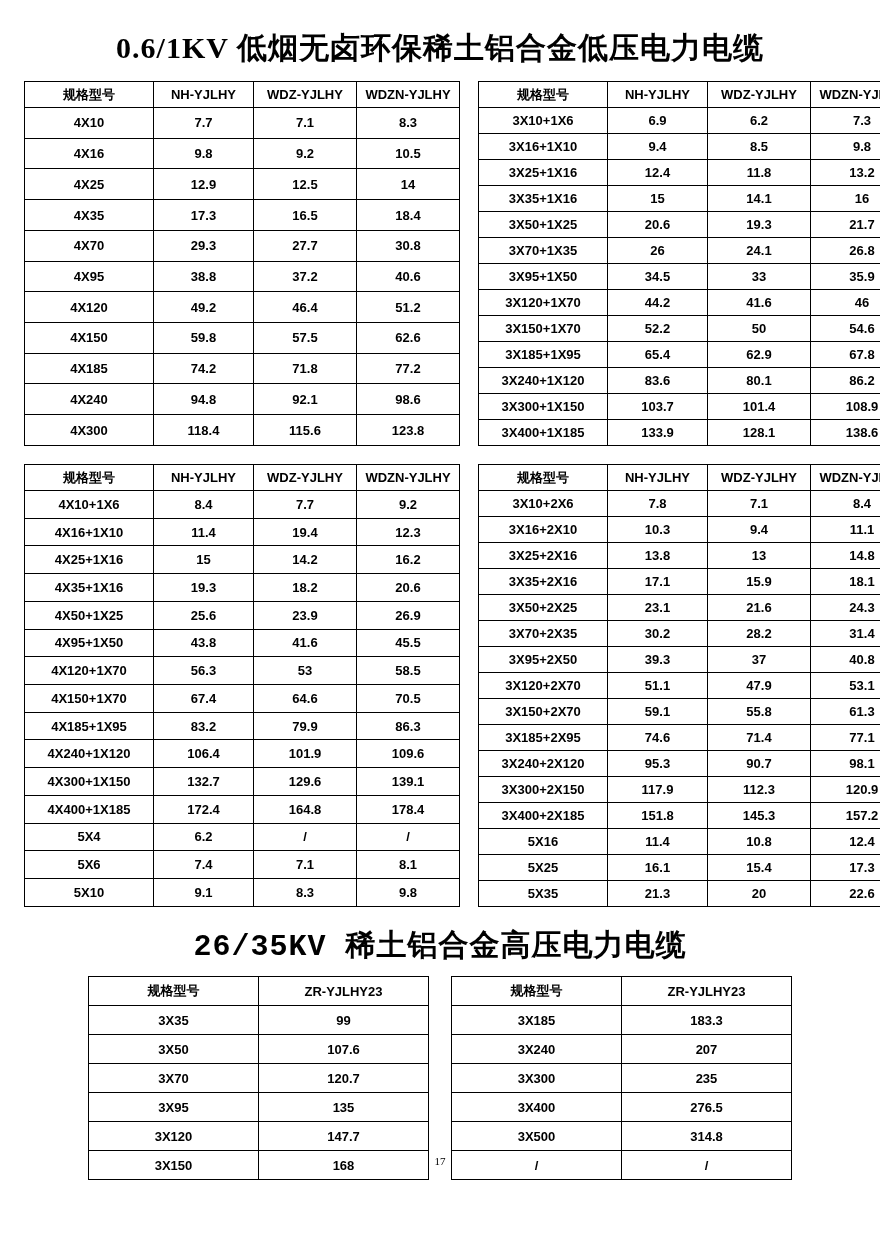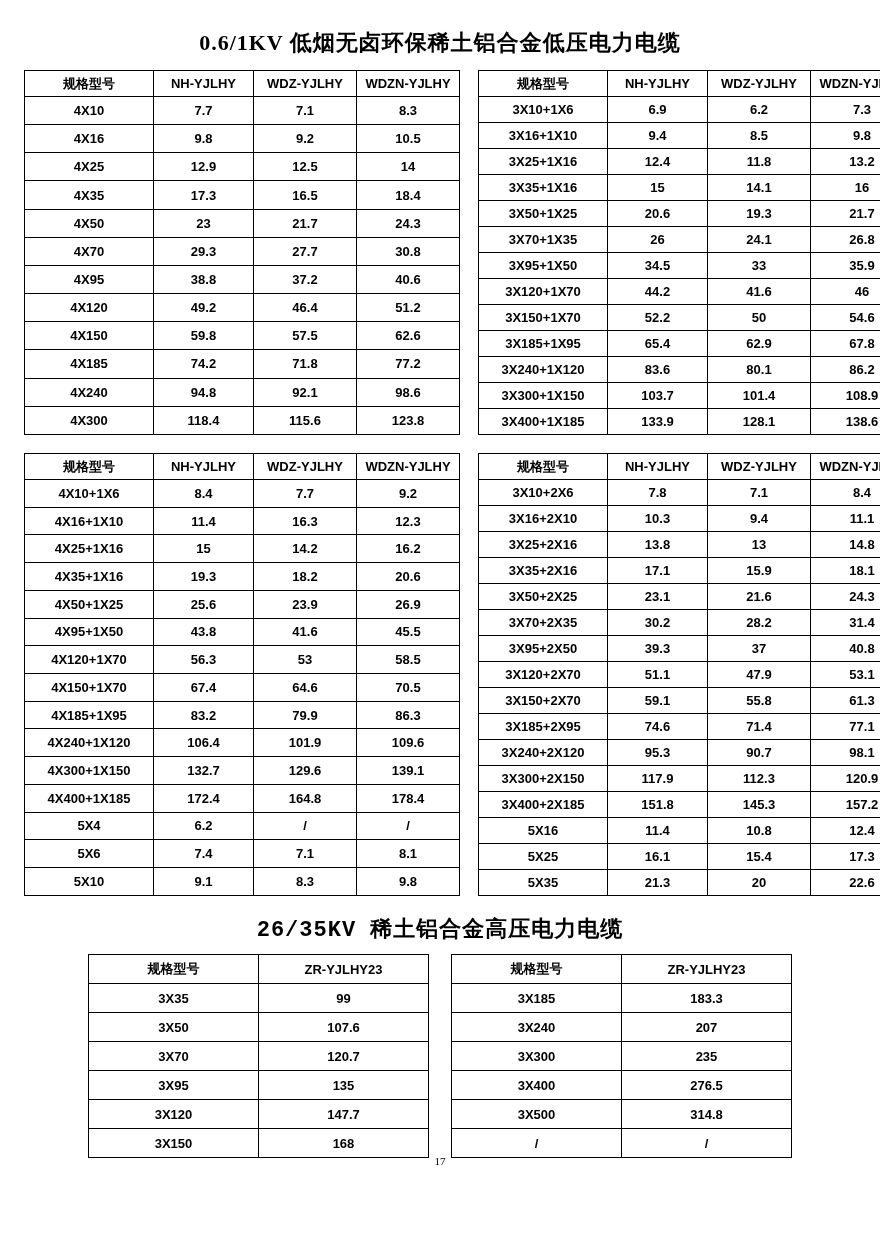--- a/index.html
+++ b/index.html
@@ -19,21 +19,21 @@
     width: 880px;
     height: 1245px;
     box-sizing: border-box;
     padding: 22px 24px 0 24px;
     position: relative;
   }
   .doc-title {
     text-align: center;
     font-family: "Liberation Serif", serif;
     font-weight: bold;
-    font-size: 22px;
+    font-size: 30px;
     letter-spacing: 1px;
     margin: 6px 0 12px 0;
   }
   .doc-title.second {
     margin-top: 14px;
     margin-bottom: 10px;
     font-family: Liberation Mono, monospace;
   }
   .table-row-pair {
     display: flex;
@@ -136,26 +136,20 @@
             <td>12.5</td>
             <td>14</td>
           </tr>
           <tr>
             <td>4X35</td>
             <td>17.3</td>
             <td>16.5</td>
             <td>18.4</td>
           </tr>
           <tr>
-            <td>4X50</td>
-            <td>23</td>
-            <td>21.7</td>
-            <td>24.3</td>
-          </tr>
-          <tr>
             <td>4X70</td>
             <td>29.3</td>
             <td>27.7</td>
             <td>30.8</td>
           </tr>
           <tr>
             <td>4X95</td>
             <td>38.8</td>
             <td>37.2</td>
             <td>40.6</td>
@@ -298,21 +292,21 @@
       <tbody>
           <tr>
             <td>4X10+1X6</td>
             <td>8.4</td>
             <td>7.7</td>
             <td>9.2</td>
           </tr>
           <tr>
             <td>4X16+1X10</td>
             <td>11.4</td>
-            <td>16.3</td>
+            <td>19.4</td>
             <td>12.3</td>
           </tr>
           <tr>
             <td>4X25+1X16</td>
             <td>15</td>
             <td>14.2</td>
             <td>16.2</td>
           </tr>
           <tr>
             <td>4X35+1X16</td>

